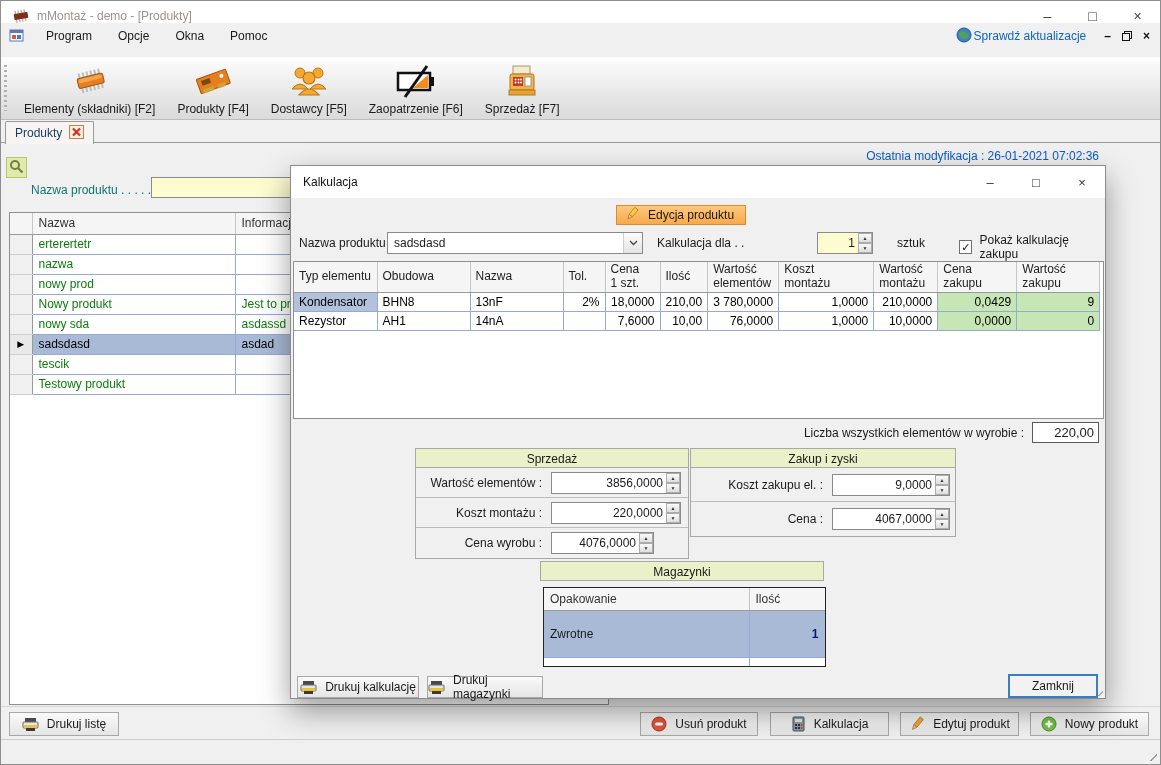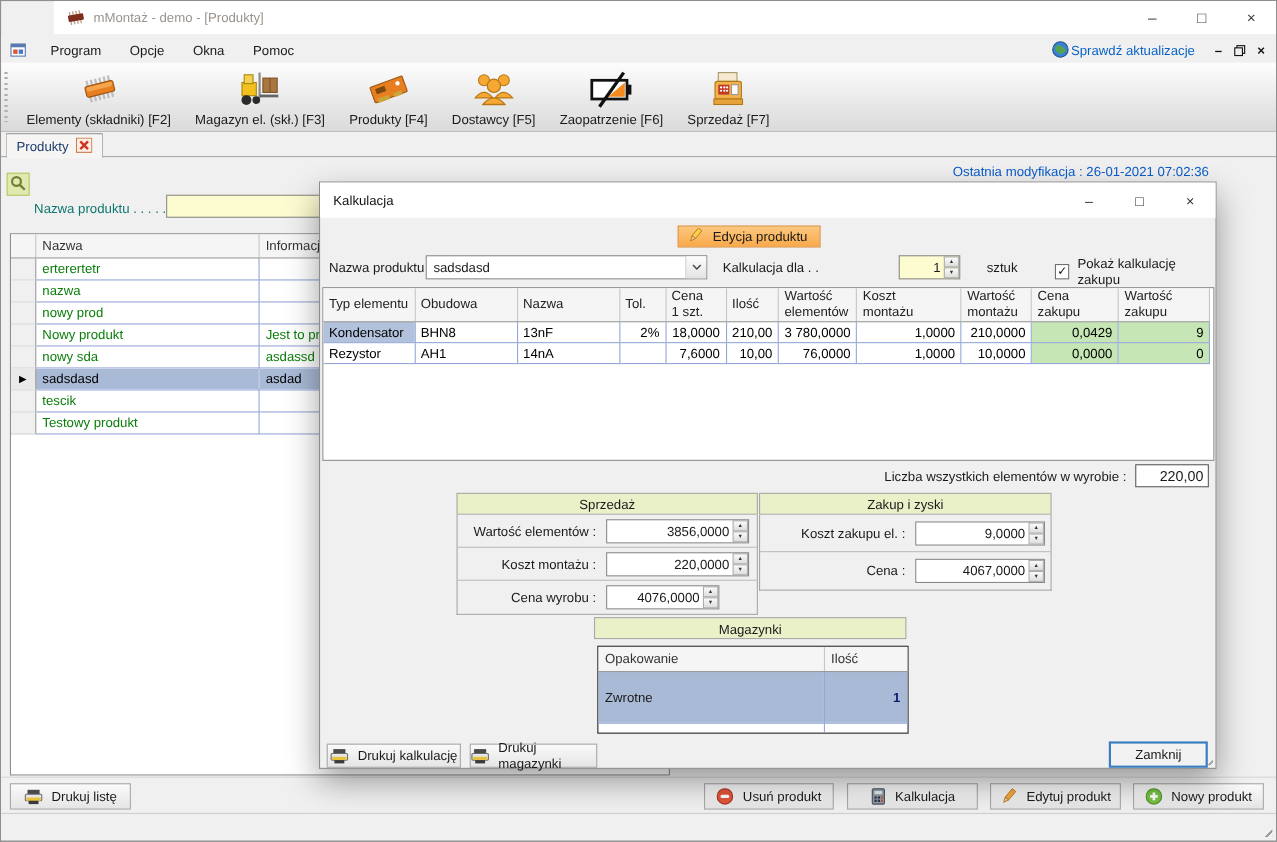--- a/index.html
+++ b/index.html
@@ -3,27 +3,27 @@
 <meta charset="utf-8">
 <style>
   * { margin:0; padding:0; box-sizing:border-box; }
   html,body { background:#555; }
   .screen {
     position:relative; width:1161px; height:765px; margin:0 auto;
     font-family:"Liberation Sans", sans-serif; font-size:12px; color:#1a1a1a;
     background:#f0f0f0; border:1px solid #8e8e8e; overflow:hidden;
   }
   
-  .titlebar { position:absolute; top:0; left:0; right:0; height:30px; background:#fff;margin-left:48px; }
+  .titlebar { position:absolute; top:0; left:0; right:0; height:30px; background:#fff; }
   .titlebar .app-ic { position:absolute; left:10px; top:8px; }
   .titlebar-title { position:absolute; left:36px; top:8px; color:#9b938d; }
   .win-controls { position:absolute; right:0; top:0; height:30px; display:flex; }
   .win-btn { width:45px; display:flex; align-items:center; justify-content:center; font-size:14px; color:#444; cursor:default; }
   
-  .menubar { position:absolute; top:32px; left:0; right:0; height:26px; background:#f0f0f0; display:flex; align-items:center; padding-left:6px;text-align:right; }
+  .menubar { position:absolute; top:22px; left:0; right:0; height:26px; background:#f0f0f0; display:flex; align-items:center; padding-left:6px;text-align:right; }
   .menubar .app-form-ic { margin:0 8px 0 2px; display:flex; }
   .menu-item { padding:5px 13px; }
   .menu-right { margin-left:auto; display:flex; align-items:center; padding-right:10px; }
   .update-link { color:#0a64c8; margin-left:2px; }
   .mdi-controls { display:flex; align-items:center; gap:10px; margin-left:18px; }
   .mdi-btn { font-weight:bold; font-size:12px; color:#111; display:flex; align-items:center; }
   
   .toolbar { position:absolute; top:56px; left:0; right:0; height:63px;
     background:linear-gradient(#fdfdfd,#dadada); border-bottom:1px solid #bdbdbd;
     display:flex; align-items:flex-end; padding:2px 0 1px 12px; }
@@ -210,35 +210,20 @@
               <rect x="11" y="13" width="26" height="10" rx="2" fill="#e87f1f" stroke="#9c5410"></rect>
               <rect x="12" y="14" width="24" height="4" rx="2" fill="#f5a54d"></rect>
             </g>
           </svg>
       </span>
       <span class="tool-label">Elementy (składniki)  [F2]</span>
     </div>
     <div class="tool-btn">
       <span class="ticon">
         <svg width="44" height="38">
-            <rect x="25" y="8" width="13" height="13" fill="#a9773d" stroke="#7a5426"></rect>
-            <line x1="31.5" y1="8" x2="31.5" y2="21" stroke="#7a5426"></line>
-            <rect x="21" y="3" width="2" height="23" fill="#8a8a8a"></rect>
-            <rect x="6" y="12" width="13" height="12" fill="#f2c11e" stroke="#a8860e"></rect>
-            <rect x="8" y="5" width="8" height="8" fill="#f6d14e" stroke="#a8860e"></rect>
-            <rect x="22" y="23" width="17" height="2.5" fill="#666"></rect>
-            <circle cx="10" cy="28" r="4.5" fill="#2b2b2b"></circle>
-            <circle cx="19" cy="28" r="3.5" fill="#2b2b2b"></circle>
-          </svg>
-      </span>
-      <span class="tool-label">Magazyn el. (skł.)  [F3]</span>
-    </div>
-    <div class="tool-btn">
-      <span class="ticon">
-        <svg width="44" height="38">
             <g transform="rotate(-20 22 19)">
               <rect x="7" y="11" width="31" height="15" rx="1" fill="#e87f1f" stroke="#9c5410"></rect>
               <rect x="10" y="23" width="11" height="4" fill="#caa53a"></rect>
               <rect x="25" y="23" width="8" height="4" fill="#caa53a"></rect>
               <rect x="11" y="14" width="9" height="5" fill="#7a4a10"></rect>
               <circle cx="32" cy="16" r="2" fill="#fff"></circle>
             </g>
           </svg>
       </span>
       <span class="tool-label">Produkty  [F4]</span>

